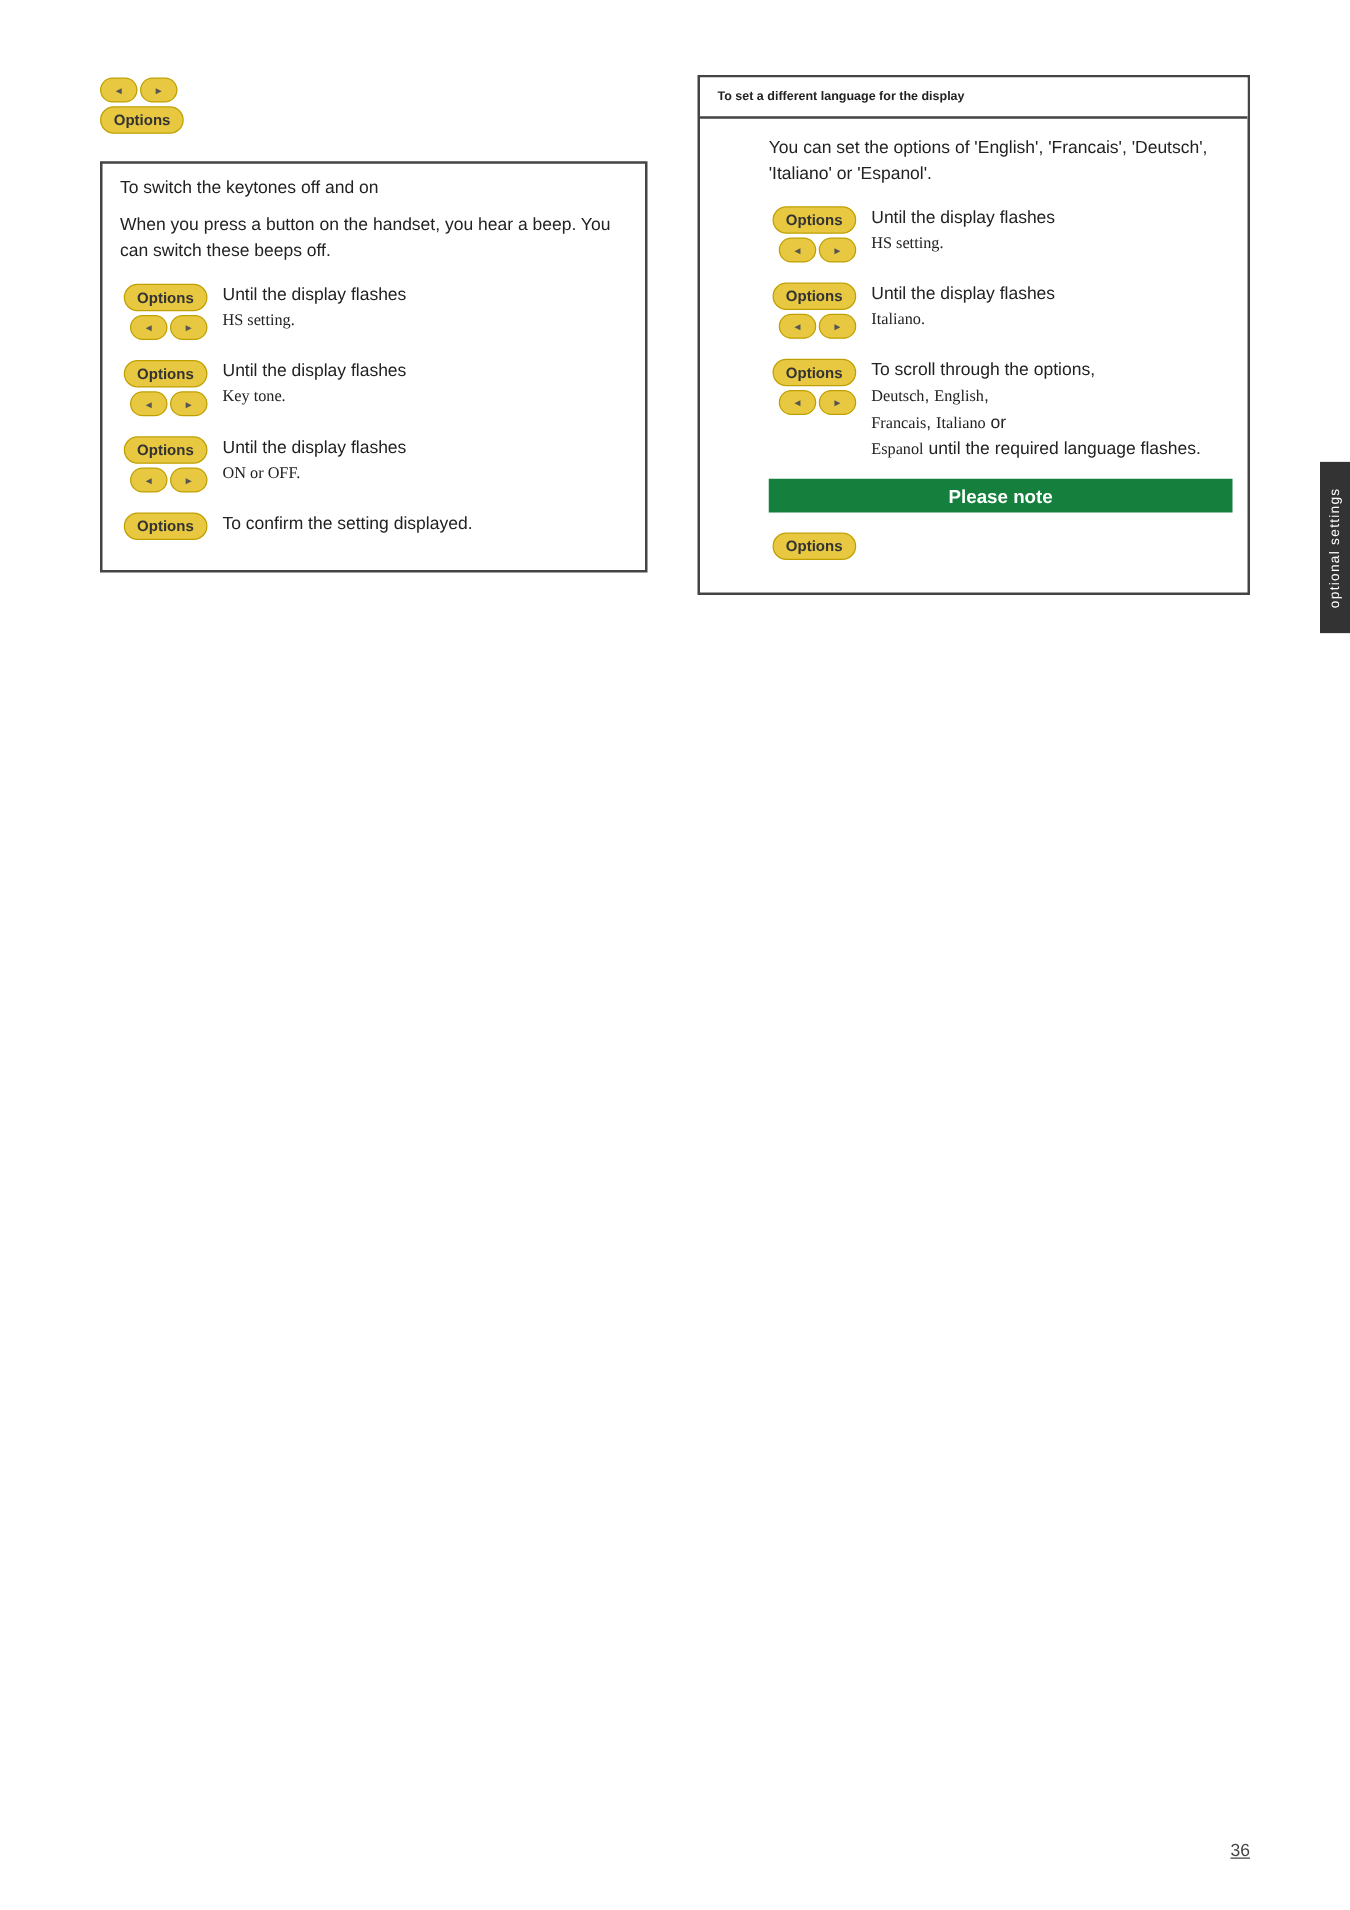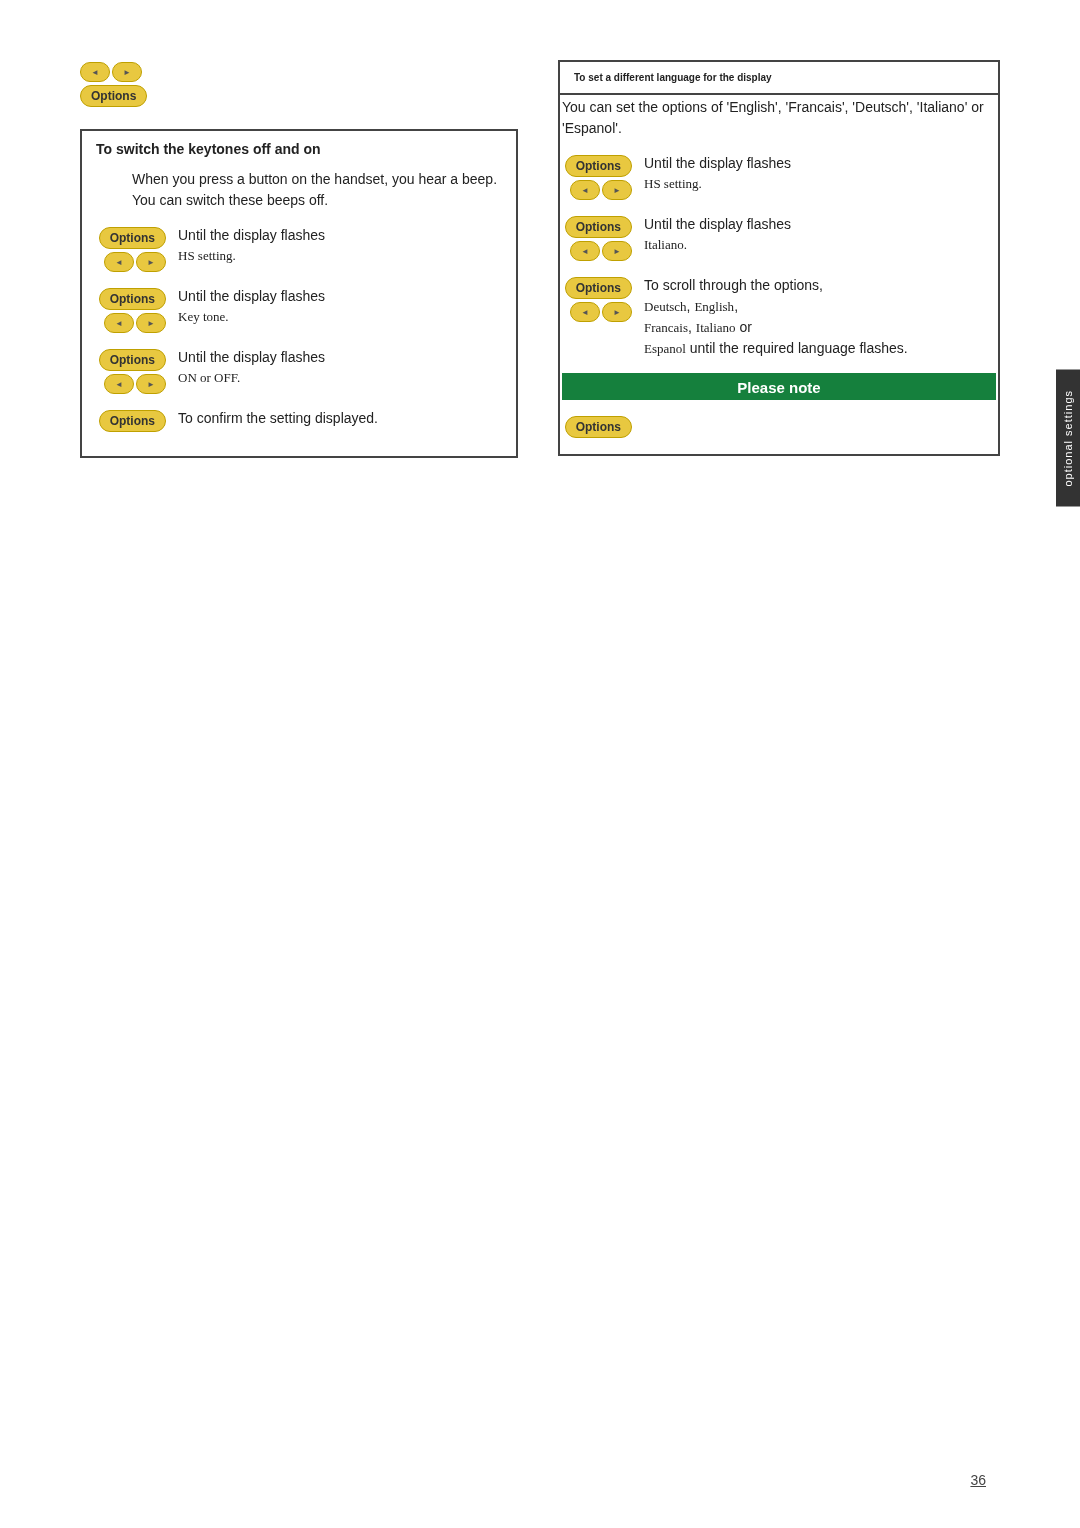--- a/index.html
+++ b/index.html
@@ -103,41 +103,42 @@
       line-height: 1.5;
     }
 
     .section-box {
       border: 2px solid #444;
       padding: 10px 14px;
       margin-bottom: 18px;
     }
 
     .section-title {
-      font-weight: bold;
+      font-weight: normal;
       font-size: 14px;
       margin-bottom: 12px;
     }
 
     .monospace {
       font-family: Liberation Serif, serif;
       font-size: 13px;
     }
 
     
     .right-col-header {
       background: #fff;
       border-bottom: 2px solid #444;
       padding: 10px 14px;
       font-weight: bold;
       font-size: 10px;
     }
 
     .right-col-body {
-      padding: 2px;
+      padding: 12px;
+      margin-left: 43px;
     }
 
     
     .please-note {
       background: #15803d;
       padding: 6px 14px 4px 14px;
       margin: 14px 0 10px 0;
     }
     .please-note-title {
       font-weight: bold;
@@ -182,21 +183,21 @@
       display: flex;
       flex-direction: column;
       gap: 3px;
       padding-top: 2px;
     }
 
     
     .page-number {
       position: absolute;
       bottom: 40px;
-      right: 94px;
+      right: 80px;
       font-size: 14px;
       color: #444;
       text-decoration: underline;
     }
   </style>
 </head>
 <body>
 
 <div class="page">
 
@@ -211,21 +212,21 @@
           <div class="nav-btn">
             <div class="nav-circle"></div>
             <div class="nav-circle"></div>
           </div>
           <span class="options-btn">Options</span>
         </div>
       </div>
 
       <div class="section-box">
         <div class="section-title">To switch the keytones off and on</div>
-        <p style="margin-bottom:14px; line-height:1.5;margin-left:36px;">When you press a button on the handset, you hear a beep. You can switch these beeps off.</p>
+        <p style="margin-bottom:14px; line-height:1.5;">When you press a button on the handset, you hear a beep. You can switch these beeps off.</p>
 
         <div class="instruction-row">
           <div class="instruction-icon">
             <span class="options-btn">Options</span>
             <div class="nav-btn">
               <div class="nav-circle"></div>
               <div class="nav-circle"></div>
             </div>
           </div>
           <div class="instruction-text">

